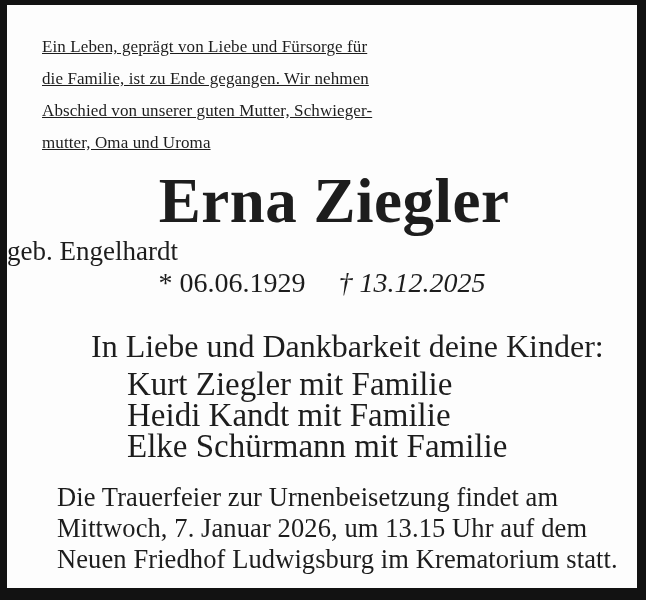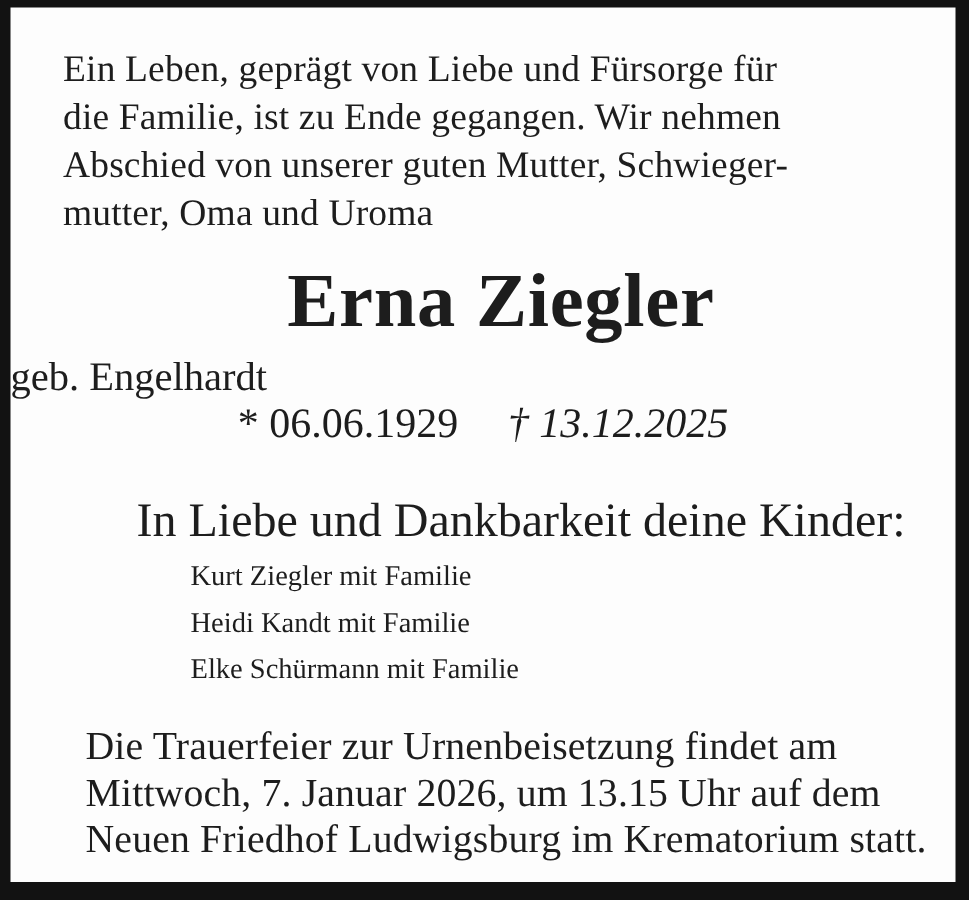--- a/index.html
+++ b/index.html
@@ -18,28 +18,29 @@
     background: #fdfdfd;
     font-family: "Liberation Serif", "DejaVu Serif", serif;
     color: #1d1d1d;
     overflow: hidden;
   }
   .pre {
     white-space: pre-line;
   }
   .intro {
     margin: 26px 24px 0 35px;
-    font-size: 25px;
+    font-size: 17px;
     line-height: 32px;
     letter-spacing: 0.1px;
+    text-decoration: underline;
   }
   .name {
     margin: 14px 0 0 0;
     text-align: center;
-    font-size: 51px;
+    font-size: 63px;
     line-height: 56px;
     font-weight: bold;
     letter-spacing: 0.5px;
     padding-left: 24px;
   }
   .maiden {
     margin: 7px 0 0 0;
     text-align: left;
     font-size: 27px;
     line-height: 30px;
@@ -54,21 +55,21 @@
     margin-left: 26px;
     font-style: italic;
   }
   .tribute {
     margin: 33px 0 0 84px;
     font-size: 32px;
     line-height: 31px;
   }
   .family {
     margin: 7px 0 0 120px;
-    font-size: 19px;
+    font-size: 33px;
     line-height: 31px;
   }
   .closing {
     margin: 20px 16px 0 50px;
     font-size: 26.5px;
     line-height: 31px;
     letter-spacing: 0.1px;
   }
 </style>
 </head>

